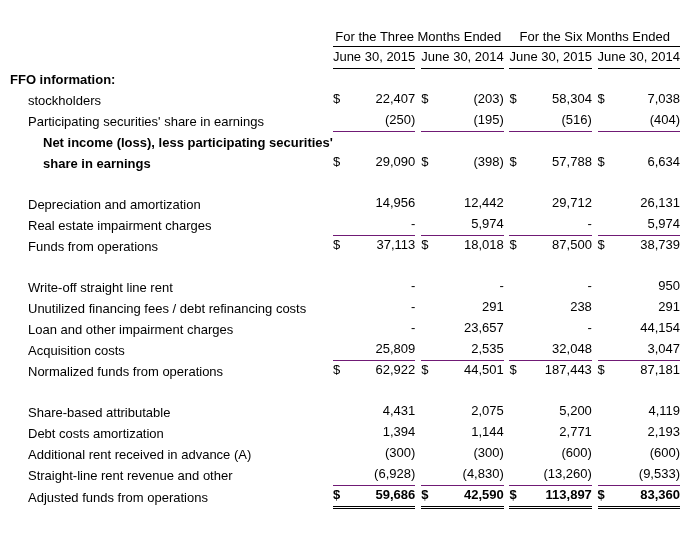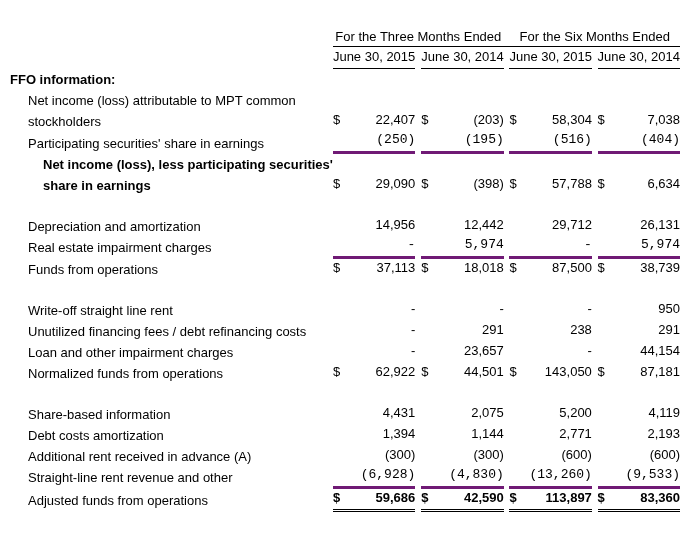--- a/index.html
+++ b/index.html
@@ -25,21 +25,21 @@
   th.group-gap { border-bottom:1px solid #000; }
   td.date { border-bottom:1px solid #000; padding-bottom:2px; }
   td.label { text-align:left; overflow:visible; }
   td.d { text-align:left; padding-bottom:2px; }
   td.v { text-align:right; padding-bottom:2px; }
   td.s { }
   .ind0 { padding-left:0; }
   .ind1 { padding-left:18px; }
   .ind2 { padding-left:33px;font-weight:bold; }
   .bold { font-weight:bold; }
-  tr.u td.d, tr.u td.v { border-bottom:3px solid #701a75;font-family:Liberation Mono, monospace; }
+  tr.u td.d, tr.u td.v { border-bottom:1px solid #701a75; }
   tr.du td.d, tr.du td.v { border-bottom:3px double #000; }
   tr.bv td.d, tr.bv td.v { font-weight:bold; }
   tr.blank td { height:20px; }
 </style>
 </head>
 <body>
 
 <div class="sheet">
   <table>
     <colgroup>
@@ -71,34 +71,20 @@
         <td class="s"></td>
         <td class="date" colspan="2">June 30, 2015</td>
         <td class="s"></td>
         <td class="date" colspan="2">June 30, 2014</td>
       </tr>
     </thead>
     <tbody id="rows">
       <tr>
         <td class="label ind0 bold" colspan="12">FFO information:</td>
       </tr>
-    <tr>
-          <td class="label ind1">Net income (loss) attributable to MPT common</td>
-          <td class="d"></td>
-          <td class="v"></td>
-          <td class="s"></td>
-          <td class="d"></td>
-          <td class="v"></td>
-          <td class="s"></td>
-          <td class="d"></td>
-          <td class="v"></td>
-          <td class="s"></td>
-          <td class="d"></td>
-          <td class="v"></td>
-        </tr>
         <tr>
           <td class="label ind1">stockholders</td>
           <td class="d">$</td>
           <td class="v">22,407</td>
           <td class="s"></td>
           <td class="d">$</td>
           <td class="v">(203)</td>
           <td class="s"></td>
           <td class="d">$</td>
           <td class="v">58,304</td>
@@ -231,39 +217,53 @@
           <td class="s"></td>
           <td class="d"></td>
           <td class="v">23,657</td>
           <td class="s"></td>
           <td class="d"></td>
           <td class="v">-</td>
           <td class="s"></td>
           <td class="d"></td>
           <td class="v">44,154</td>
         </tr>
+        <tr class="u">
+          <td class="label ind1">Acquisition costs</td>
+          <td class="d"></td>
+          <td class="v">25,809</td>
+          <td class="s"></td>
+          <td class="d"></td>
+          <td class="v">2,535</td>
+          <td class="s"></td>
+          <td class="d"></td>
+          <td class="v">32,048</td>
+          <td class="s"></td>
+          <td class="d"></td>
+          <td class="v">3,047</td>
+        </tr>
         <tr>
           <td class="label ind1">Normalized funds from operations</td>
           <td class="d">$</td>
           <td class="v">62,922</td>
           <td class="s"></td>
           <td class="d">$</td>
           <td class="v">44,501</td>
           <td class="s"></td>
           <td class="d">$</td>
-          <td class="v">143,050</td>
+          <td class="v">187,443</td>
           <td class="s"></td>
           <td class="d">$</td>
           <td class="v">87,181</td>
         </tr>
         <tr class="blank">
           <td colspan="12"></td>
         </tr>
         <tr>
-          <td class="label ind1">Share-based information</td>
+          <td class="label ind1">Share-based attributable</td>
           <td class="d"></td>
           <td class="v">4,431</td>
           <td class="s"></td>
           <td class="d"></td>
           <td class="v">2,075</td>
           <td class="s"></td>
           <td class="d"></td>
           <td class="v">5,200</td>
           <td class="s"></td>
           <td class="d"></td>

